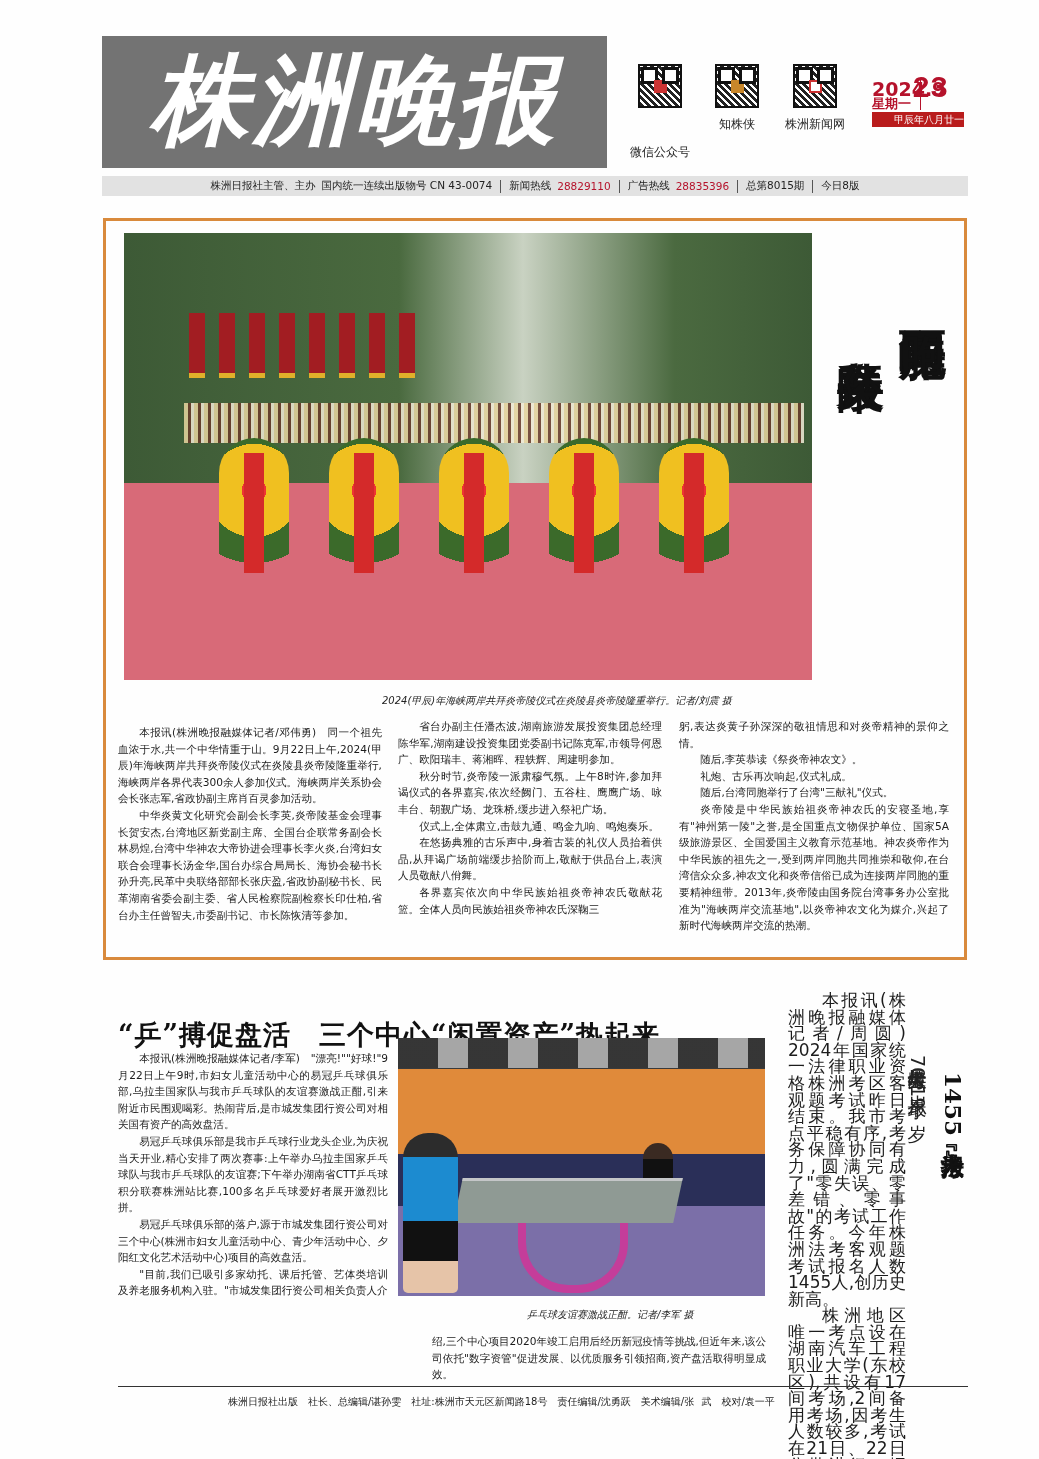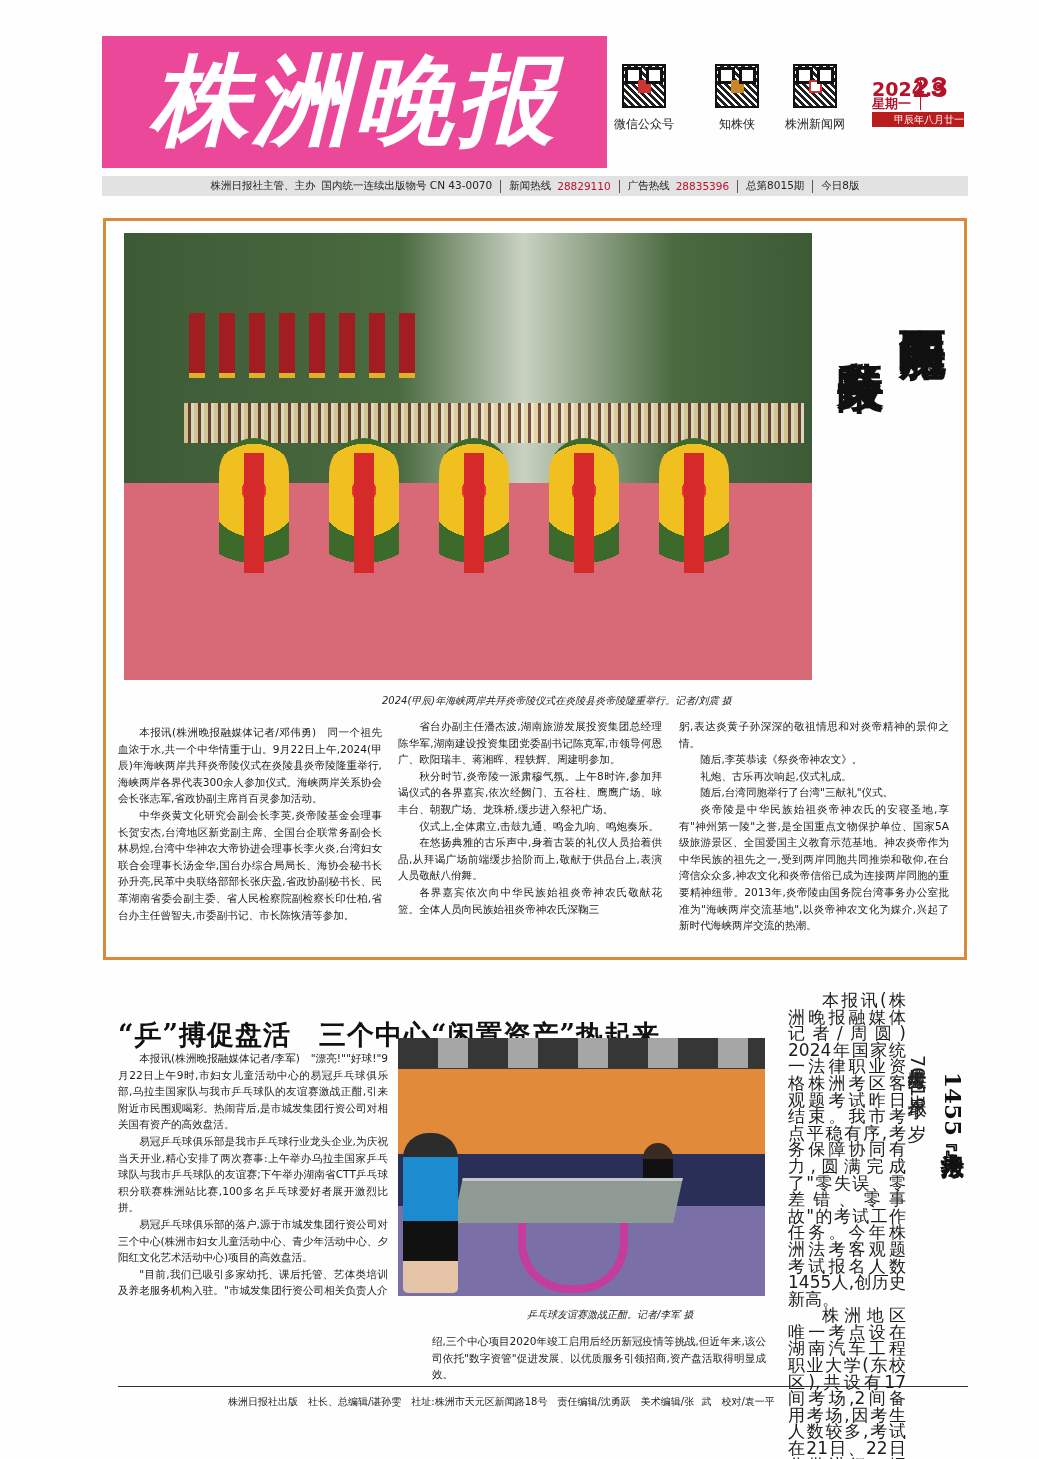--- a/index.html
+++ b/index.html
@@ -3,21 +3,21 @@
 <meta charset="utf-8">
 <style>
   * { box-sizing: border-box; margin: 0; padding: 0; }
   body {
     width: 1039px; height: 1459px; background: #fefefe;
     font-family: "DejaVu Sans", "Liberation Sans", sans-serif;
     color: #1a1a1a; position: relative; overflow: hidden;
   }
   .masthead-logo {
     position: absolute; left: 102px; top: 36px; width: 505px; height: 132px;
-    background: #ec4899; color: #fff;
+    background: #737373; color: #fff;
     display: flex; align-items: center; justify-content: center;
     font-family: "DejaVu Serif", serif; font-weight: bold;
     font-size: 98px; letter-spacing: 4px; font-style: italic;
   }
   .qr-group { position: absolute; top: 64px; display: flex; flex-direction: column; align-items: center; width: 72px; }
   .qr {
     width: 44px; height: 44px; background:
       repeating-linear-gradient(45deg, #222 0 3px, #fff 3px 5px),
       #222; position: relative; border: 2px solid #111;
   }
@@ -112,21 +112,21 @@
   .footer-rule { position: absolute; left: 118px; top: 1386px; width: 850px; height: 1px; background: #333; }
   .footer {
     position: absolute; left: 228px; top: 1395px; font-size: 10px; color: #222; white-space: nowrap; word-spacing: 4px;
   }
 </style>
 </head>
 <body>
 
 <div class="masthead-logo">株洲晚报</div>
 
-<div class="qr-group" style="left:608px;">
+<div class="qr-group" style="left:624px;gap:28px;">
   <div class="qr">
       <div class="center"></div>
     </div>
   <span class="qr-label">微信公众号</span>
 </div>
 <div class="qr-group" style="left:701px;">
   <div class="qr">
       <div class="center" style="background:#c9872a"></div>
     </div>
   <span class="qr-label">知株侠</span>
@@ -141,21 +141,21 @@
 <div class="dateblock">
   <span class="date-ym">2024.9</span>
   <span class="date-wd">星期一</span>
   <span class="date-sep"></span>
   <span class="date-day">23</span>
   <span class="date-lunar">甲辰年八月廿一</span>
 </div>
 
 <div class="infobar">
   <span>株洲日报社主管、主办</span>
-  <span>国内统一连续出版物号 CN 43-0070</span>
+  <span>国内统一连续出版物号 CN 43-0074</span>
   <span class="sep"></span>
   <span>新闻热线</span>
   <span class="red">28829110</span>
   <span class="sep"></span>
   <span>广告热线</span>
   <span class="red">28835396</span>
   <span class="sep"></span>
   <span>总第8015期</span>
   <span class="sep"></span>
   <span>今日8版</span>

